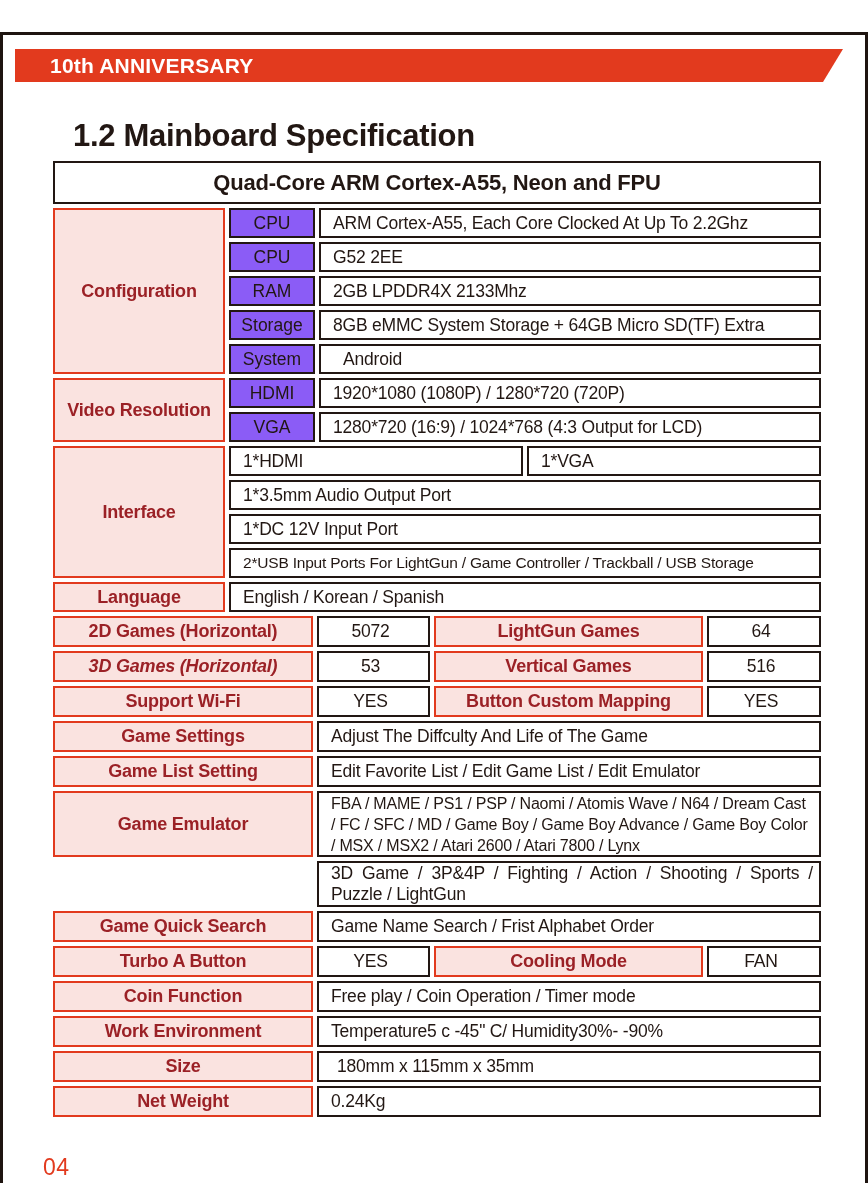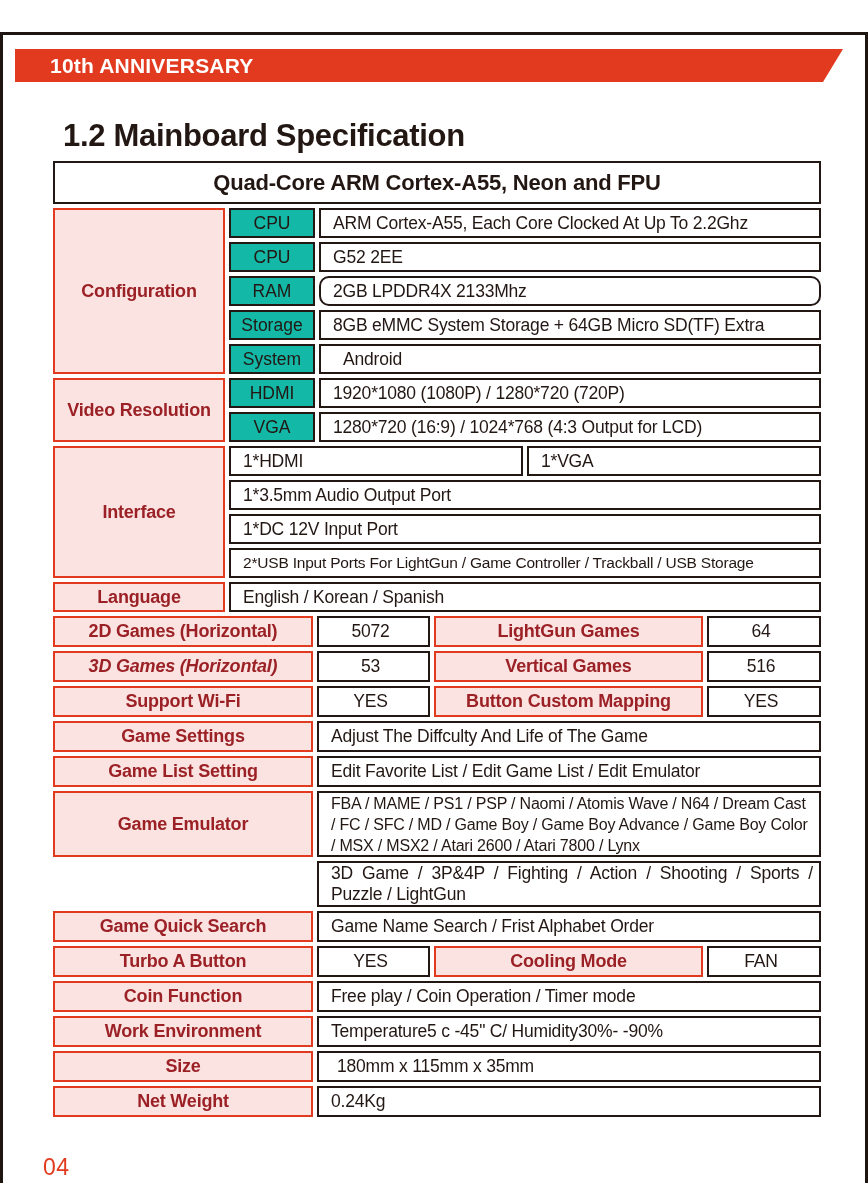--- a/index.html
+++ b/index.html
@@ -26,21 +26,21 @@
     padding-left: 35px;
   }
   .banner-text {
     color: #ffffff;
     font-size: 21px;
     font-weight: bold;
     letter-spacing: 0.2px;
   }
   .doc-title {
     position: absolute;
-    left: 60px; top: 83px;
+    left: 70px; top: 83px;
     font-size: 31px;
     font-weight: bold;
     letter-spacing: -0.3px;
     color: #221713;
   }
   
   .spec { position: absolute; left: 50px; top: 126px; width: 768px; }
   .grid-top {
     display: grid;
     grid-template-columns: 172px 86px 204px 1fr;
@@ -85,21 +85,21 @@
     font-size: 17.5px;
     letter-spacing: -0.2px;
     padding-left: 12px;
     padding-right: 6px;
   }
   .val.center { justify-content: center; padding-left: 0; }
   .val.small { font-size: 15.5px; }
   .val.multiline { line-height: 21px; }
   .val.justify { text-align: justify; }
   .key {
-    background: #14b8a6;
+    background: #8b5cf6;
     border: 2px solid #221713;
     font-size: 17.5px;
     justify-content: center;
   }
   
   .c1 { grid-column: 1; }
   .c2 { grid-column: 2; }
   .c3-5 { grid-column: 3 / 5; }
   .c2-4 { grid-column: 2 / 4; }
   .c4 { grid-column: 4; }
@@ -143,21 +143,21 @@
 
       <div class="cell pink c1" style="grid-row: 2 / 7;">Configuration</div>
 
       <div class="cell key c2" style="grid-row: 2;">CPU</div>
       <div class="cell val c3-5" style="grid-row: 2;">ARM Cortex-A55, Each Core Clocked At Up To 2.2Ghz</div>
 
       <div class="cell key c2" style="grid-row: 3;">CPU</div>
       <div class="cell val c3-5" style="grid-row: 3;">G52 2EE</div>
 
       <div class="cell key c2" style="grid-row: 4;">RAM</div>
-      <div class="cell val c3-5" style="grid-row: 4; border-radius: 10px;">2GB LPDDR4X 2133Mhz</div>
+      <div class="cell val c3-5" style="grid-row: 4;">2GB LPDDR4X 2133Mhz</div>
 
       <div class="cell key c2" style="grid-row: 5;">Storage</div>
       <div class="cell val c3-5" style="grid-row: 5;">8GB eMMC System Storage + 64GB Micro SD(TF) Extra</div>
 
       <div class="cell key c2" style="grid-row: 6;">System</div>
       <div class="cell val c3-5" style="grid-row: 6; padding-left: 22px;">Android</div>
 
       <div class="cell pink c1" style="grid-row: 7 / 9;">Video Resolution</div>
 
       <div class="cell key c2" style="grid-row: 7;">HDMI</div>

